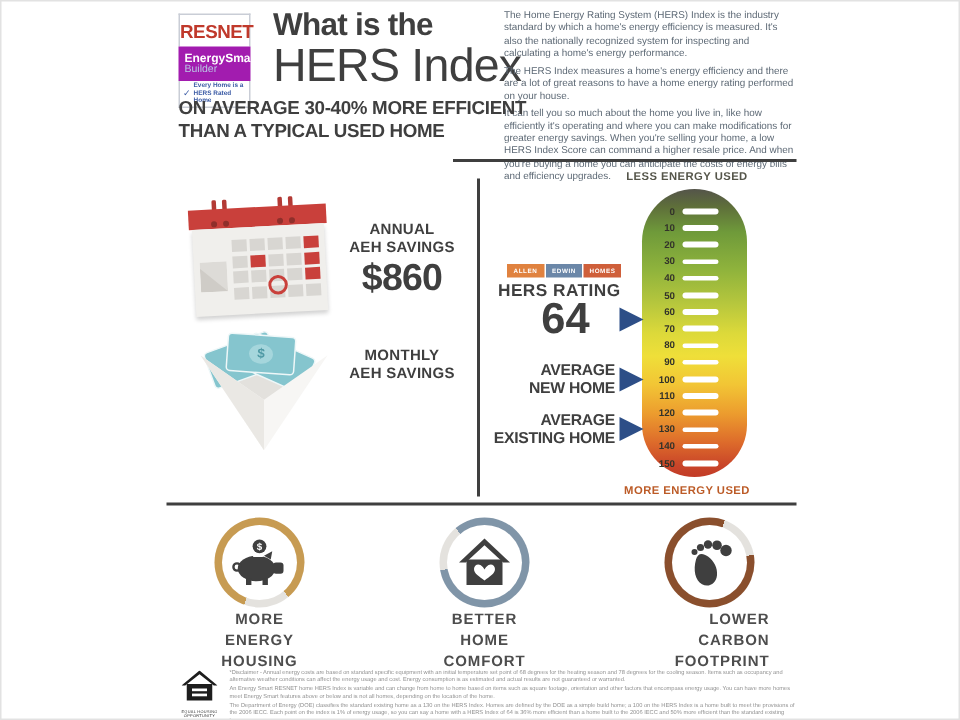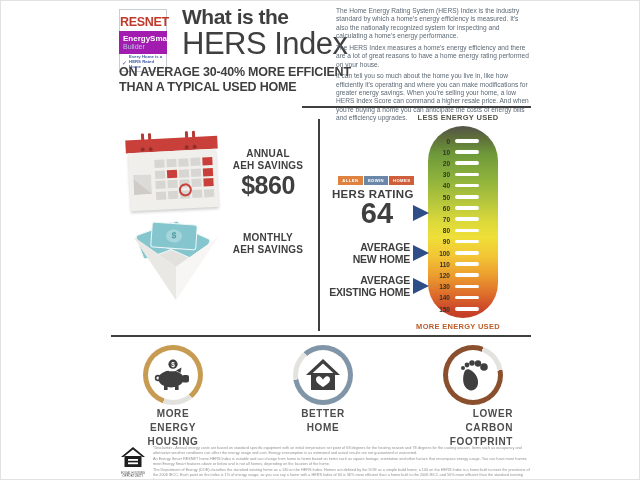--- a/index.html
+++ b/index.html
@@ -370,20 +370,21 @@
   </div>
 
   <div class="benefit-label" id="label-savings">
     <div>MORE</div>
     <div>ENERGY</div>
     <div>HOUSING</div>
   </div>
   <div class="benefit-label" id="label-comfort">
     <div>BETTER</div>
     <div>HOME</div>
+    <div>COMFORT</div>
   </div>
   <div class="benefit-label" id="label-carbon">
     <div>LOWER</div>
     <div>CARBON</div>
     <div>FOOTPRINT</div>
   </div>
 
   <div class="eho">
     <svg width="24" height="21" viewBox="0 0 24 21">
       <polygon points="12,0 24,10 21.5,10 12,2.5 2.5,10 0,10" fill="#1d1d1d"></polygon>

